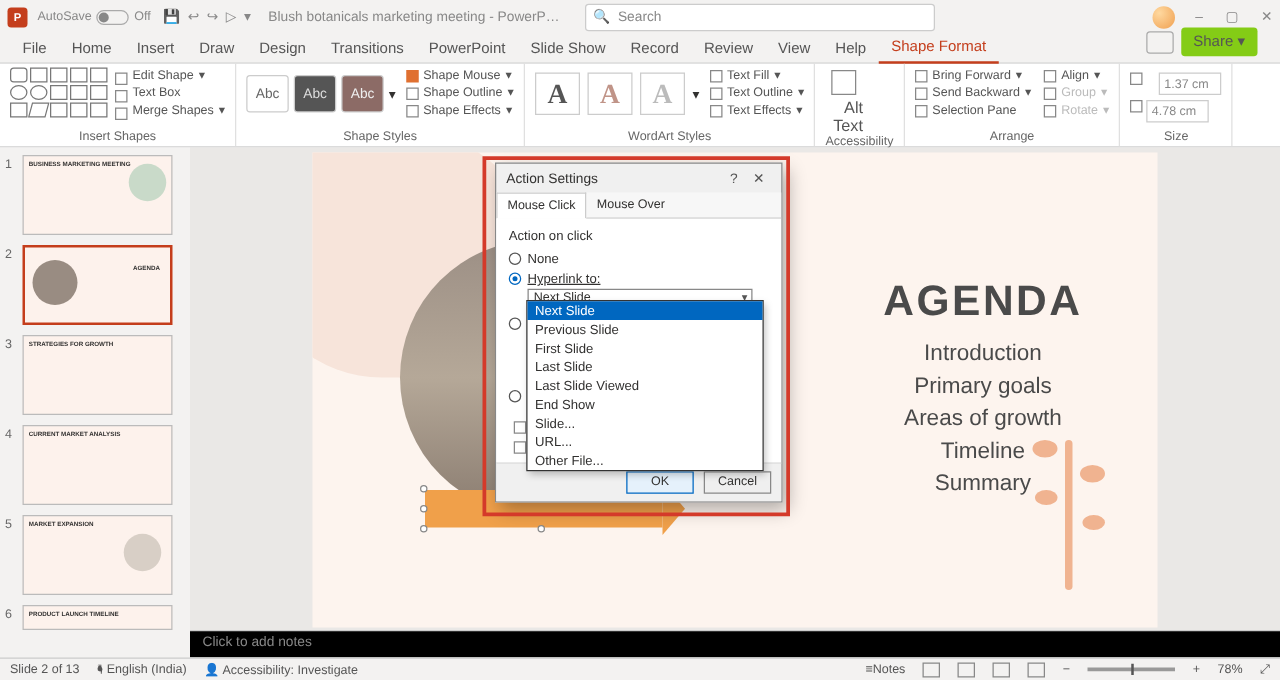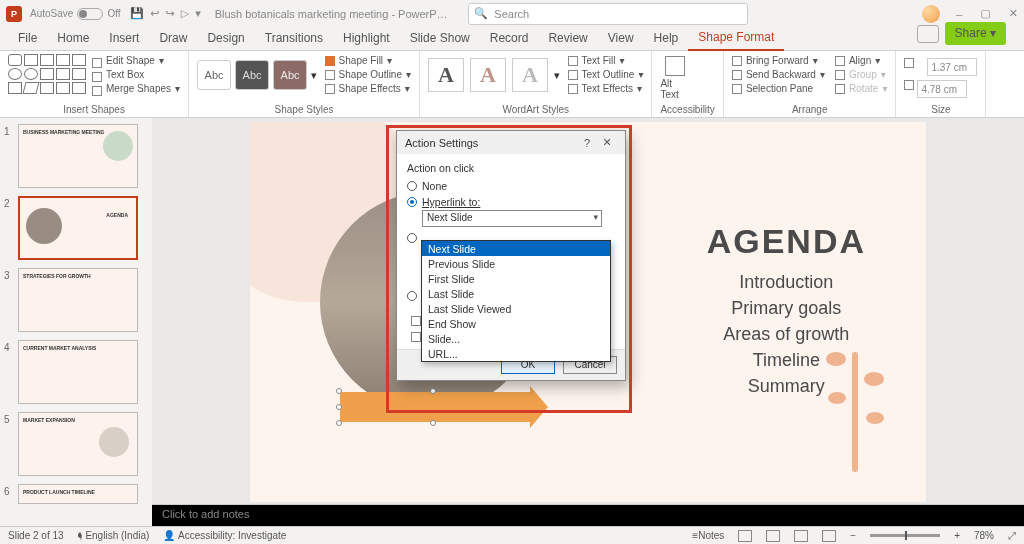--- a/index.html
+++ b/index.html
@@ -43,21 +43,21 @@
   .sw-dark { background: #555; color: #ddd; }
   .sw-accent { background: #8c6b66; color: #eee; }
 
   .fmt-col { font-size: 10px; color: #555; line-height: 14px; }
   .fmt-col div { display: flex; gap: 4px; align-items: center; white-space: nowrap; }
 
   .wa-gal { display: flex; gap: 6px; align-items: center; }
   .wa-sw { width: 36px; height: 34px; border: 1px solid #ccc; display: flex; align-items: center; justify-content: center; font-size: 22px; font-weight: bold; font-family: Georgia; }
   .wa-1 { color: #555; } .wa-2 { color: #c09488; } .wa-3 { color: #bbb; }
 
-  .alt-btn { width: 30px; text-align: left; font-size: 10px; color: #555; }
+  .alt-btn { width: 30px; text-align: right; font-size: 13px; color: #555; }
   .size-inp { width: 50px; height: 18px; border: 1px solid #ccc; font-size: 10px; padding: 0 3px; color: #888; display: flex; align-items: center; }
 
   
   .main { display: flex; height: 408px; }
   .thumbs { width: 152px; background: #f3f2f1; overflow: hidden; padding: 6px 0 0 4px; }
   .thumb-row { display: flex; gap: 4px; margin-bottom: 8px; }
   .thumb-num { width: 10px; font-size: 10px; color: #666; padding-top: 2px; }
   .thumb { width: 120px; height: 64px; background: #fdf2ec; border: 1px solid #bbb; position: relative; overflow: hidden; font-size: 5px; padding: 4px; }
   .thumb.sel { border: 2px solid #c43e1c; }
   .thumb .t-blob { position: absolute; border-radius: 50%; }
@@ -142,21 +142,21 @@
   </div>
 </div>
 
 <div class="ribbon-tabs">
   <div>File</div>
   <div>Home</div>
   <div>Insert</div>
   <div>Draw</div>
   <div>Design</div>
   <div>Transitions</div>
-  <div>Highlight</div>
+  <div>PowerPoint</div>
   <div>Slide Show</div>
   <div>Record</div>
   <div>Review</div>
   <div>View</div>
   <div>Help</div>
   <div class="active">Shape Format</div>
   <div class="ribbon-right">
     <div class="comment-ic"></div>
     <div class="share-btn"><span>Share</span> ▾</div>
   </div>
@@ -206,21 +206,21 @@
 
   <div class="group">
     <div style="display:flex;gap:8px;align-items:center;">
       <div class="style-gal">
         <div class="style-sw">Abc</div>
         <div class="style-sw sw-dark">Abc</div>
         <div class="style-sw sw-accent">Abc</div>
         <span>▾</span>
       </div>
       <div class="fmt-col">
-        <div><span class="sm-ic" style="background:#e07030;border:none"></span><span>Shape Fill</span> ▾</div>
+        <div><span class="sm-ic" style="background:#e07030;border:none"></span><span>Shape Mouse</span> ▾</div>
         <div><span class="sm-ic"></span><span>Shape Outline</span> ▾</div>
         <div><span class="sm-ic"></span><span>Shape Effects</span> ▾</div>
       </div>
     </div>
     <div class="group-label">Shape Styles</div>
   </div>
 
   <div class="group">
     <div style="display:flex;gap:8px;align-items:center;">
       <div class="wa-gal">
@@ -342,20 +342,24 @@
 </div>
 
 <div class="dlg-highlight"></div>
 
 <div class="dialog">
   <div class="dlg-title">
     <span class="ttl">Action Settings</span>
     <span class="btn">?</span>
     <span class="btn">✕</span>
   </div>
+  <div class="dlg-tabs">
+    <div class="act">Mouse Click</div>
+    <div>Mouse Over</div>
+  </div>
   <div class="dlg-body">
     <div style="font-size:10.5px;padding:2px 0 4px">Action on click</div>
     <div class="radio-row">
         <span class="radio"></span>
         <span>None</span>
       </div>
     <div class="radio-row">
         <span class="radio on"></span>
         <span style="text-decoration:underline">Hyperlink to:</span>
       </div>
@@ -385,20 +389,21 @@
 
 <div class="dropdown">
   <div class="hl">Next Slide</div>
   <div>Previous Slide</div>
   <div>First Slide</div>
   <div>Last Slide</div>
   <div>Last Slide Viewed</div>
   <div>End Show</div>
   <div>Slide...</div>
   <div>URL...</div>
+  <div>Other File...</div>
 </div>
 
 <div class="notes-pane">
   <span>Click to add notes</span>
 </div>
 
 <div class="status">
   <span>Slide 2 of 13</span>
   <span>🖣 <span>English (India)</span></span>
   <span>👤 <span>Accessibility: Investigate</span></span>

